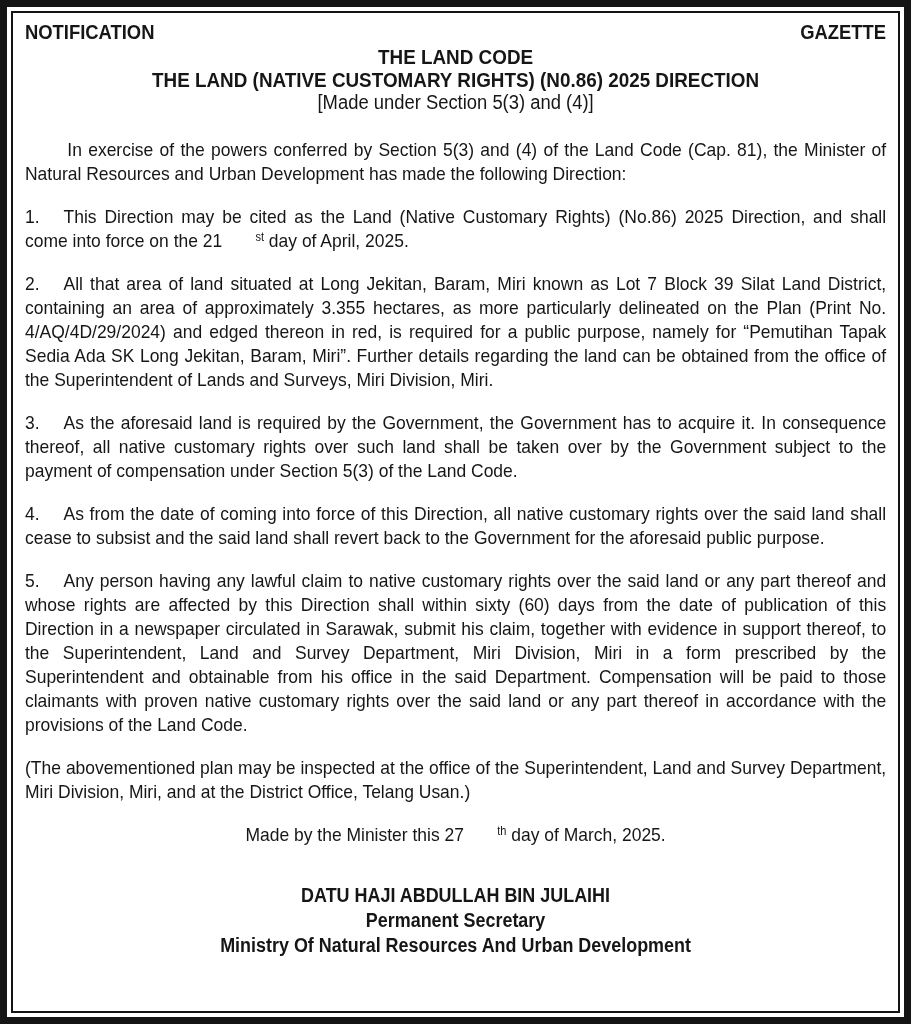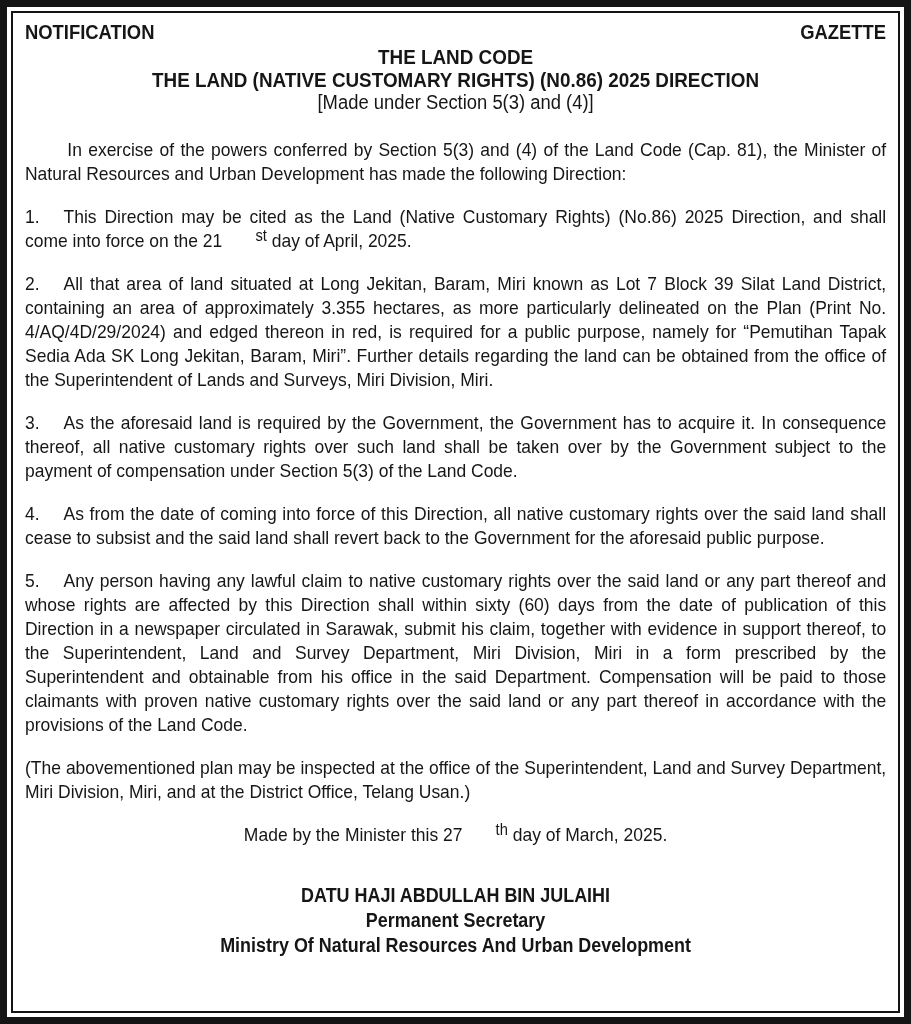--- a/index.html
+++ b/index.html
@@ -63,21 +63,21 @@
     line-height: 23px;
     margin-bottom: 24px;
   }
   p {
     margin: 0 0 19px 0;
     text-align: justify;
   }
   .intro { text-indent: 46px; }
   .pnum { padding-right: 26px; }
   sup {
-    font-size: 16px;
+    font-size: 12px;
     line-height: 0;
     vertical-align: 6px;
     margin-left: 36px;
   }
   .plan-note { text-align: justify; }
   .made-line {
     text-align: center;
     margin: 5px 0 0 0;
   }
   .signature-block {

